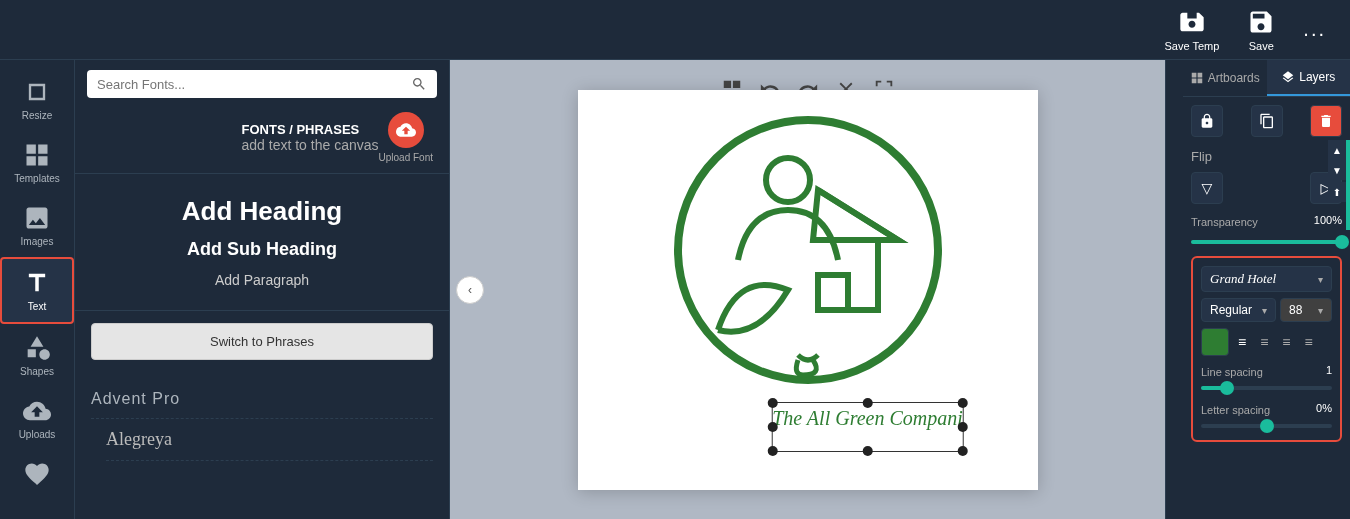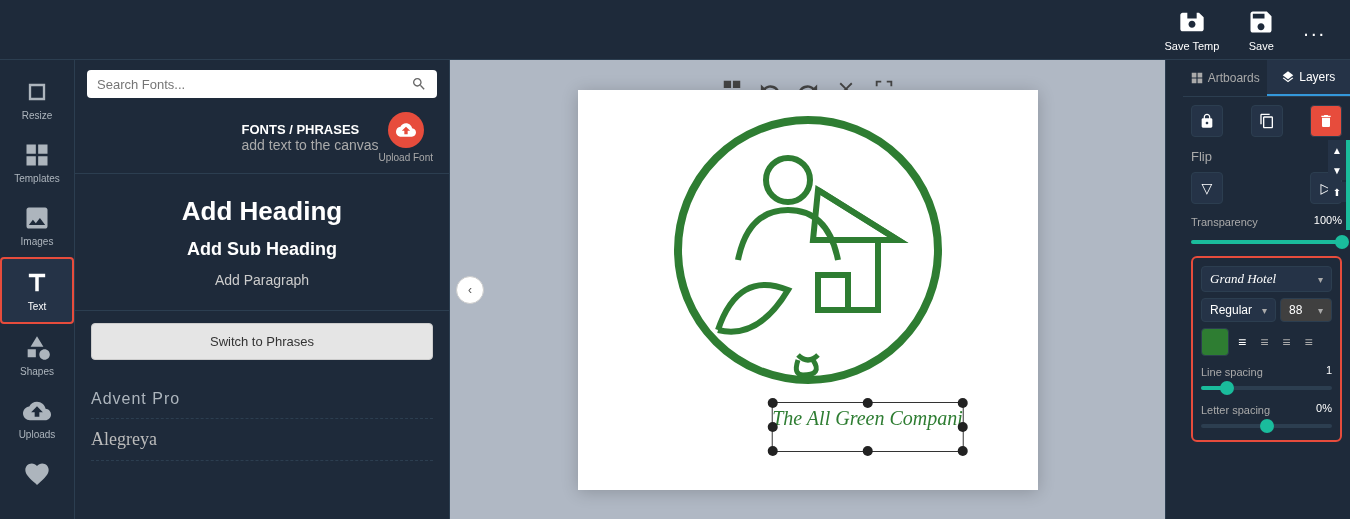--- a/index.html
+++ b/index.html
@@ -190,21 +190,21 @@
       padding: 8px 16px;
     }
     .font-list-item {
       padding: 10px 0;
       border-bottom: 1px dashed #2c3e50;
       cursor: pointer;
       color: #ccc;
       font-size: 14px;
     }
     .font-list-item:first-child { color: #adb5bd; font-size: 16px; }
-    .font-list-item:last-child { font-size: 18px; color: #bbb; }
+    .font-list-item:last-child { font-size: 18px; color: #bbb; margin-left: 15px; }
 
     
     .canvas-area {
       flex: 1;
       background: #b0b8c4;
       position: relative;
       display: flex;
       align-items: center;
       justify-content: center;
       overflow: hidden;

